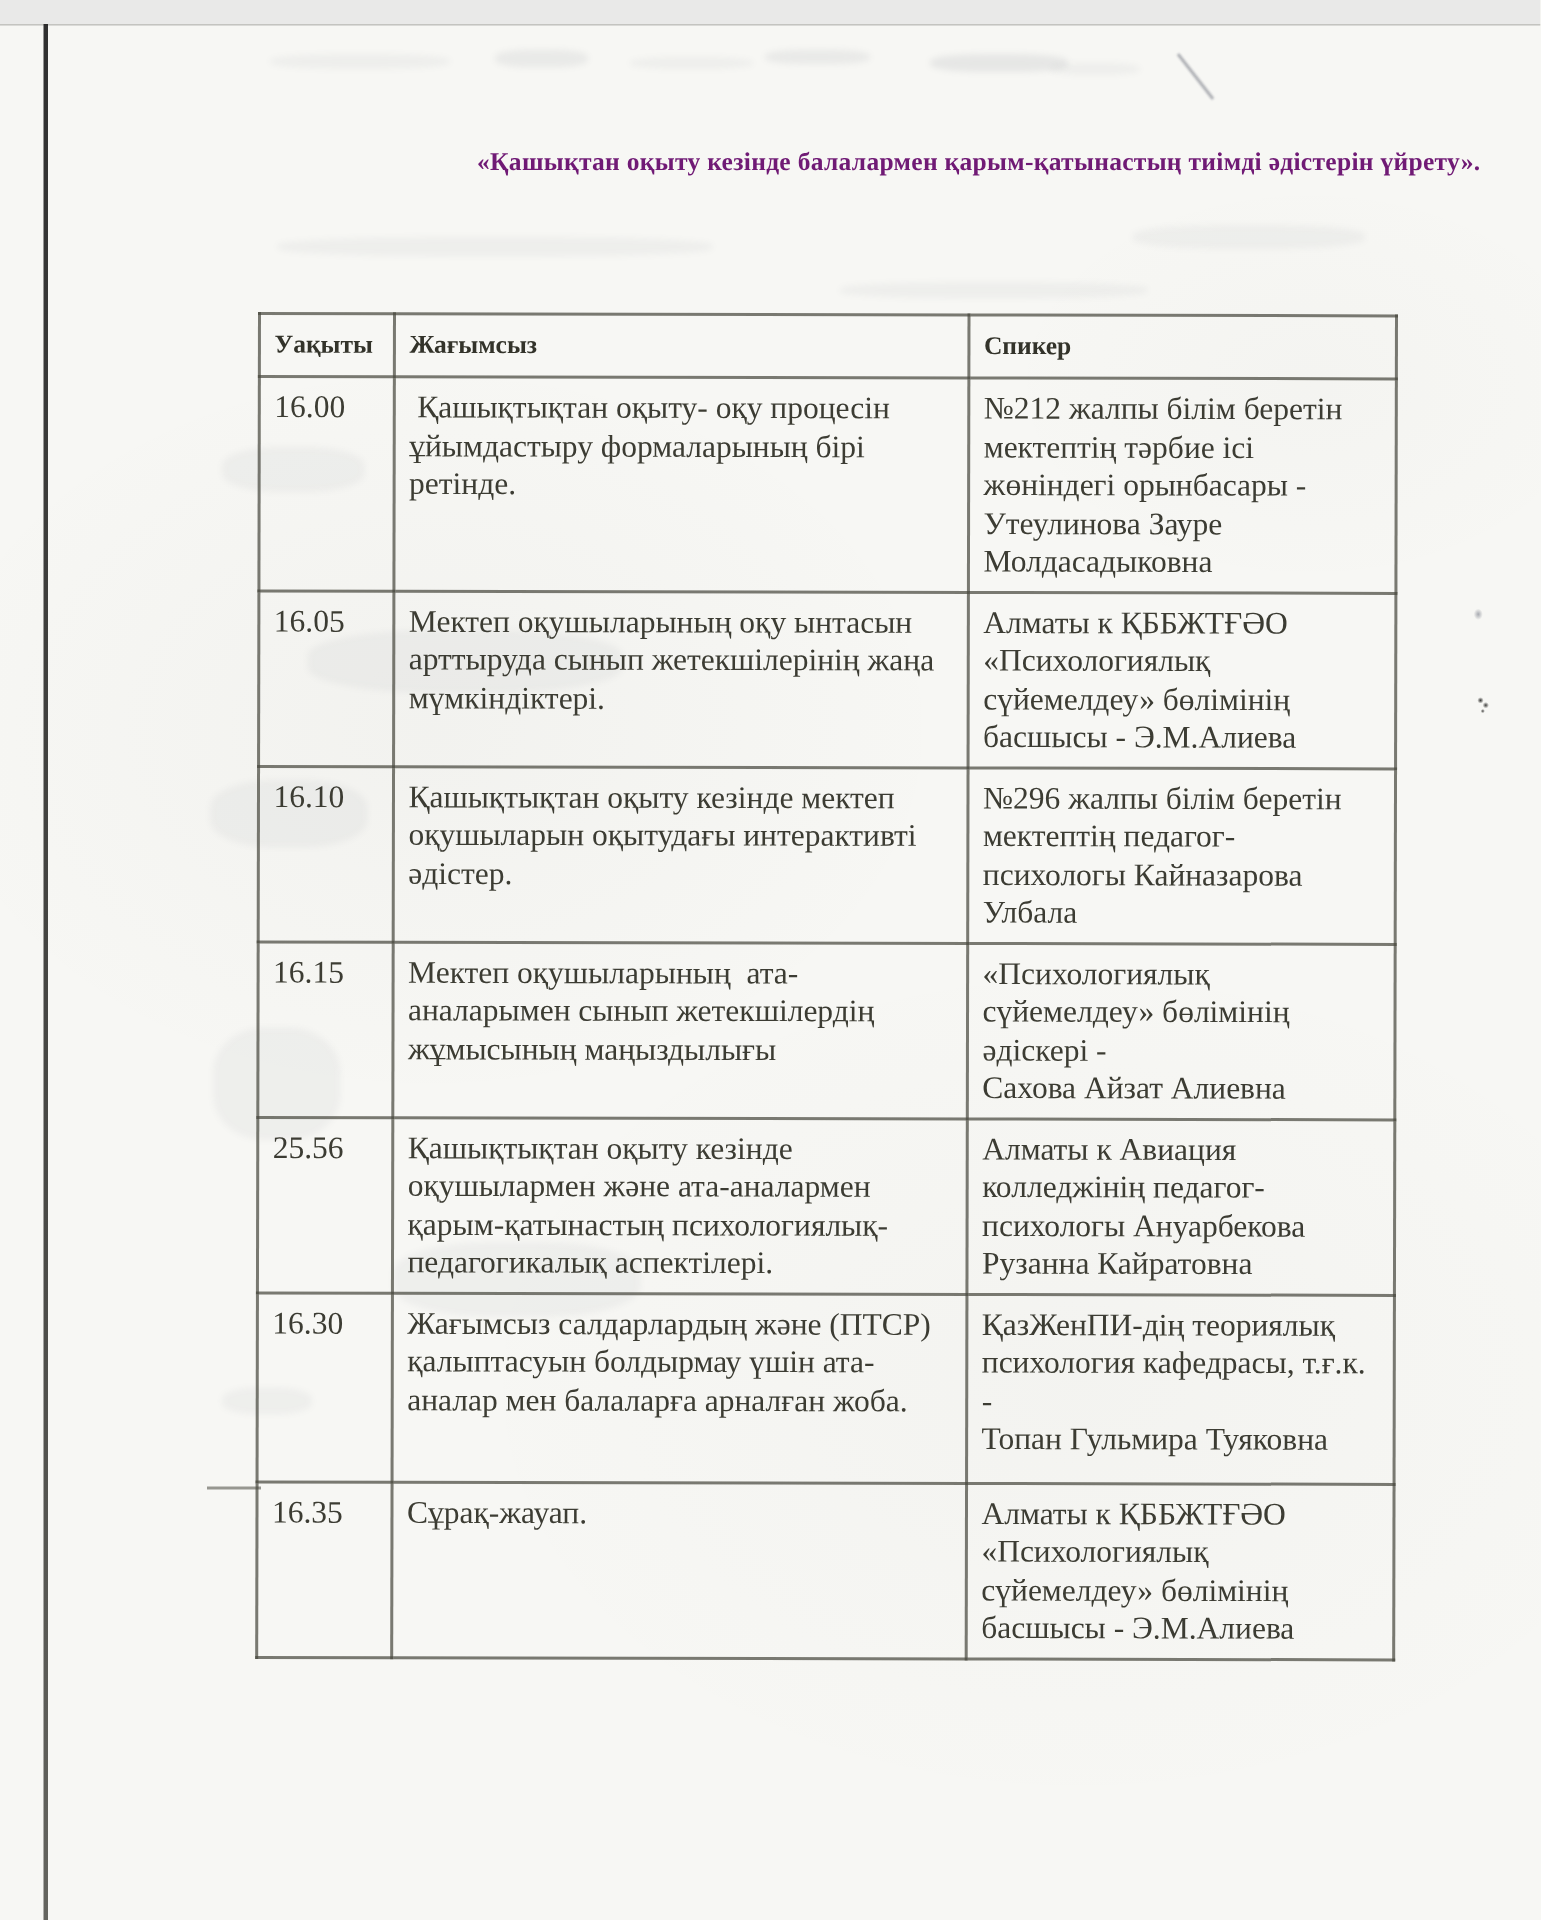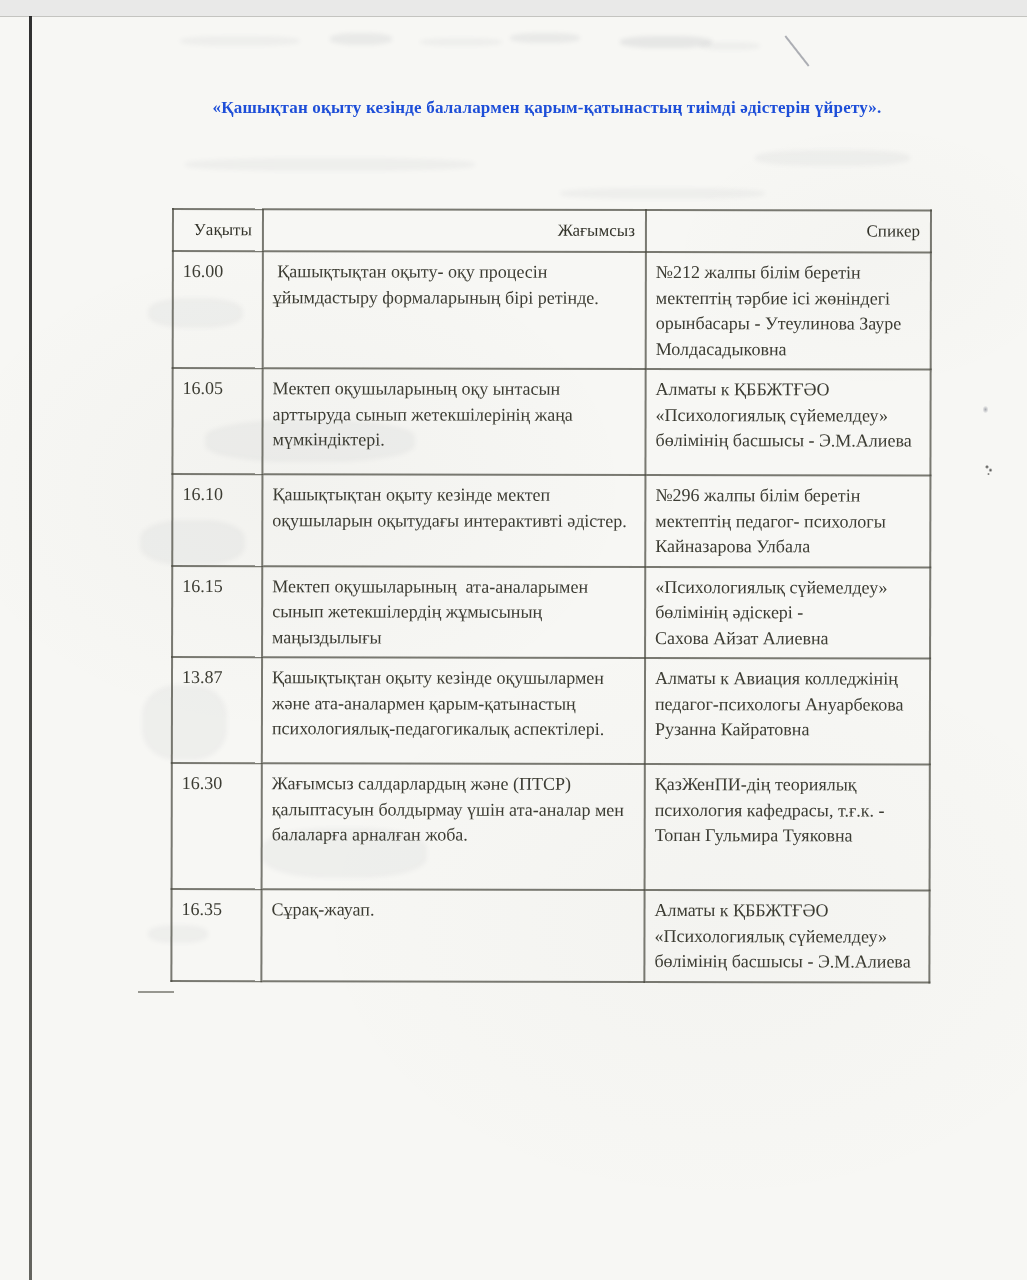--- a/index.html
+++ b/index.html
@@ -24,53 +24,53 @@
     background: #e9e9e8;
     border-bottom: 1px solid #c4c4c0;
   }
   .page-spine-line {
     position: absolute; left: 29px; top: 16px; width: 3px; height: 1264px;
     background: linear-gradient(to bottom, #1f1f1f 0%, #2e2e2c 30%, #3c3c38 65%, #585852 100%);
     opacity: 0.92;
   }
   .doc-title {
     position: absolute; left: 107px; top: 95px; width: 880px;
-    text-align: center;
+    text-align: right;
     font-weight: bold;
     font-size: 17px;
     line-height: 26px;
     letter-spacing: 0.2px;
-    color: #1d4ed8;
+    color: #701a75;
   }
   .schedule-table-wrap {
     position: absolute; left: 172px; top: 208px; width: 760px;
     transform: rotate(0.12deg);
     transform-origin: top left;
   }
   table.schedule {
     border-collapse: collapse;
     table-layout: fixed;
     width: 758px;
   }
   table.schedule col.c-time    { width: 90px; }
   table.schedule col.c-topic   { width: 383px; }
   table.schedule col.c-speaker { width: 285px; }
   table.schedule th, table.schedule td {
     border: 2px solid rgba(72,72,62,0.72);
     vertical-align: top;
     padding: 7px 10px 6px 9px;
-    font-size: 18px;
+    font-size: 21px;
     line-height: 25.5px;
     white-space: pre-wrap;
     color: #3c3c33;
   }
   table.schedule th {
     font-size: 17px;
-    font-weight: normal;
-    text-align: right;
+    font-weight: bold;
+    text-align: left;
     vertical-align: middle;
     height: 36px;
     padding-top: 2px; padding-bottom: 2px;
     color: #33332a;
   }
   
   .art { position: absolute; pointer-events: none; }
   .smudge {
     background: rgba(110,115,125,0.8);
     opacity: 0.12;
@@ -163,21 +163,21 @@
       <td>Қашықтықтан оқыту кезінде мектеп оқушыларын оқытудағы интерактивті әдістер.</td>
       <td>№296 жалпы білім беретін мектептің педагог- психологы Кайназарова Улбала</td>
     </tr>
     <tr style="height:91px;">
       <td>16.15</td>
       <td>Мектеп оқушыларының  ата-аналарымен сынып жетекшілердің жұмысының маңыздылығы</td>
       <td>«Психологиялық сүйемелдеу» бөлімінің әдіскері -
 Сахова Айзат Алиевна</td>
     </tr>
     <tr style="height:106px;">
-      <td>13.87</td>
+      <td>25.56</td>
       <td>Қашықтықтан оқыту кезінде оқушылармен және ата-аналармен қарым-қатынастың психологиялық-педагогикалық аспектілері.</td>
       <td>Алматы к Авиация колледжінің педагог-психологы Ануарбекова Рузанна Кайратовна</td>
     </tr>
     <tr style="height:126px;">
       <td>16.30</td>
       <td>Жағымсыз салдарлардың және (ПТСР) қалыптасуын болдырмау үшін ата-аналар мен балаларға арналған жоба.</td>
       <td>ҚазЖенПИ-дің теориялық психология кафедрасы, т.ғ.к. -
 Топан Гульмира Туяковна</td>
     </tr>
     <tr style="height:91px;">

